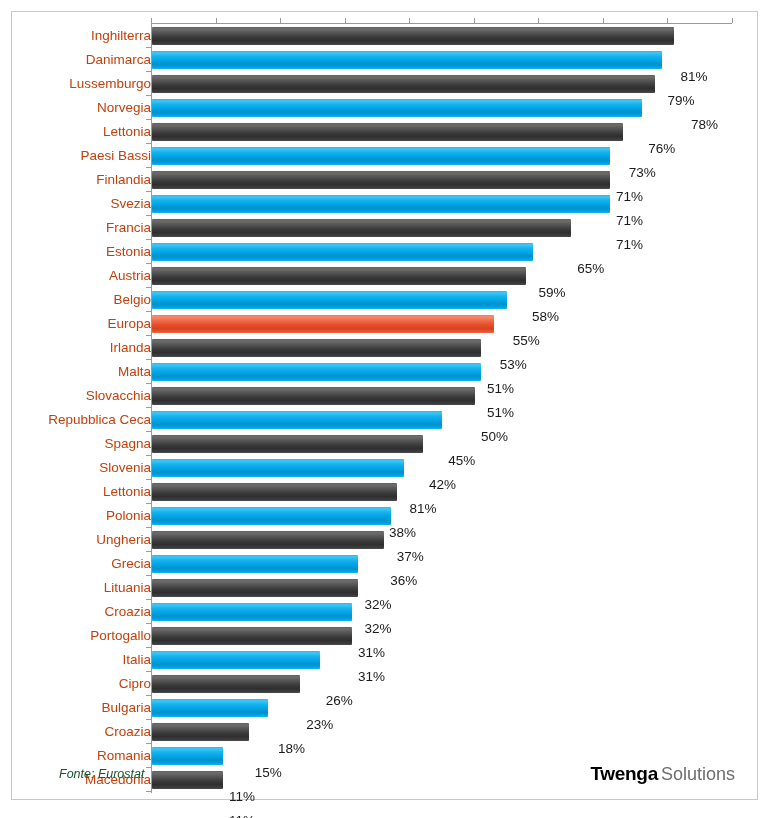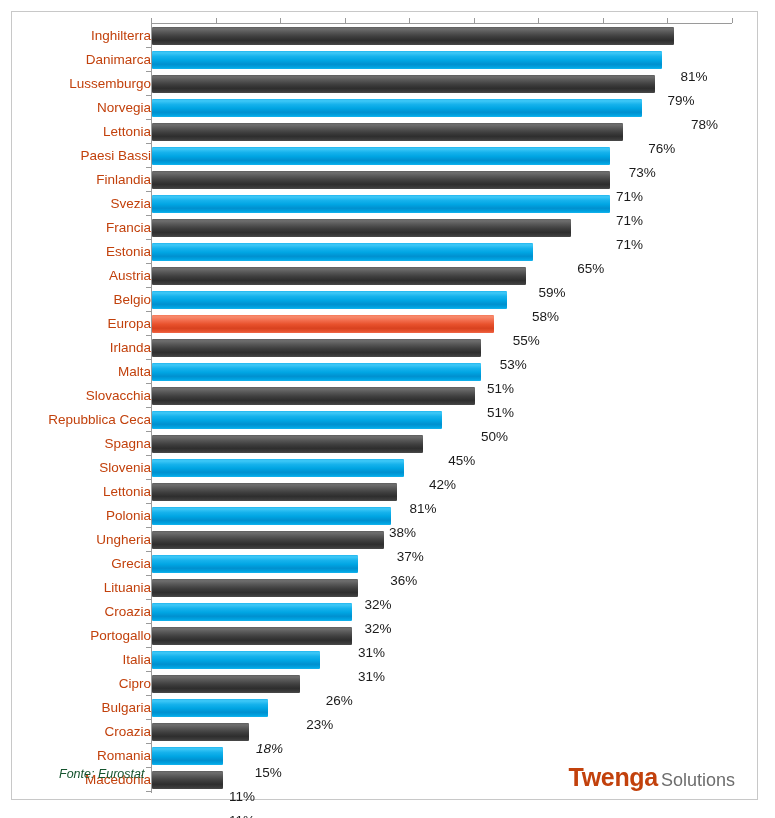--- a/index.html
+++ b/index.html
@@ -153,23 +153,23 @@
     color: #14532d;
     white-space: nowrap;
   }
   #logo {
     position: absolute;
     right: 24px;
     top: 8px;
     white-space: nowrap;
   }
   #logo-mark {
-    font-size: 25px;
+    font-size: 19px;
     font-weight: bold;
-    color: #c2410c;
+    color: #000000;
     letter-spacing: -0.3px;
   }
   #logo-word {
     font-size: 18px;
     color: #6d6d6d;
     margin-left: 3px;
   }
 </style>
 </head>
 <body>
@@ -414,21 +414,21 @@
           <div class="bar-wrap">
             <div class="bar dark" style="width: 148.35px;"></div>
             <div class="bar-value" style="left: 148.35px;">23%</div>
           </div>
         </div>
         <div class="row" style="top: 684px;">
           <div class="cat-label">Bulgaria</div>
           <div class="tick"></div>
           <div class="bar-wrap">
             <div class="bar cyan" style="width: 116.1px;"></div>
-            <div class="bar-value" style="left: 98px; font-style: italic;">18%</div>
+            <div class="bar-value" style="left: 120px;">18%</div>
           </div>
         </div>
         <div class="row" style="top: 708px;">
           <div class="cat-label">Croazia</div>
           <div class="tick"></div>
           <div class="bar-wrap">
             <div class="bar dark" style="width: 96.75px;"></div>
             <div class="bar-value" style="left: 96.75px;">15%</div>
           </div>
         </div>

